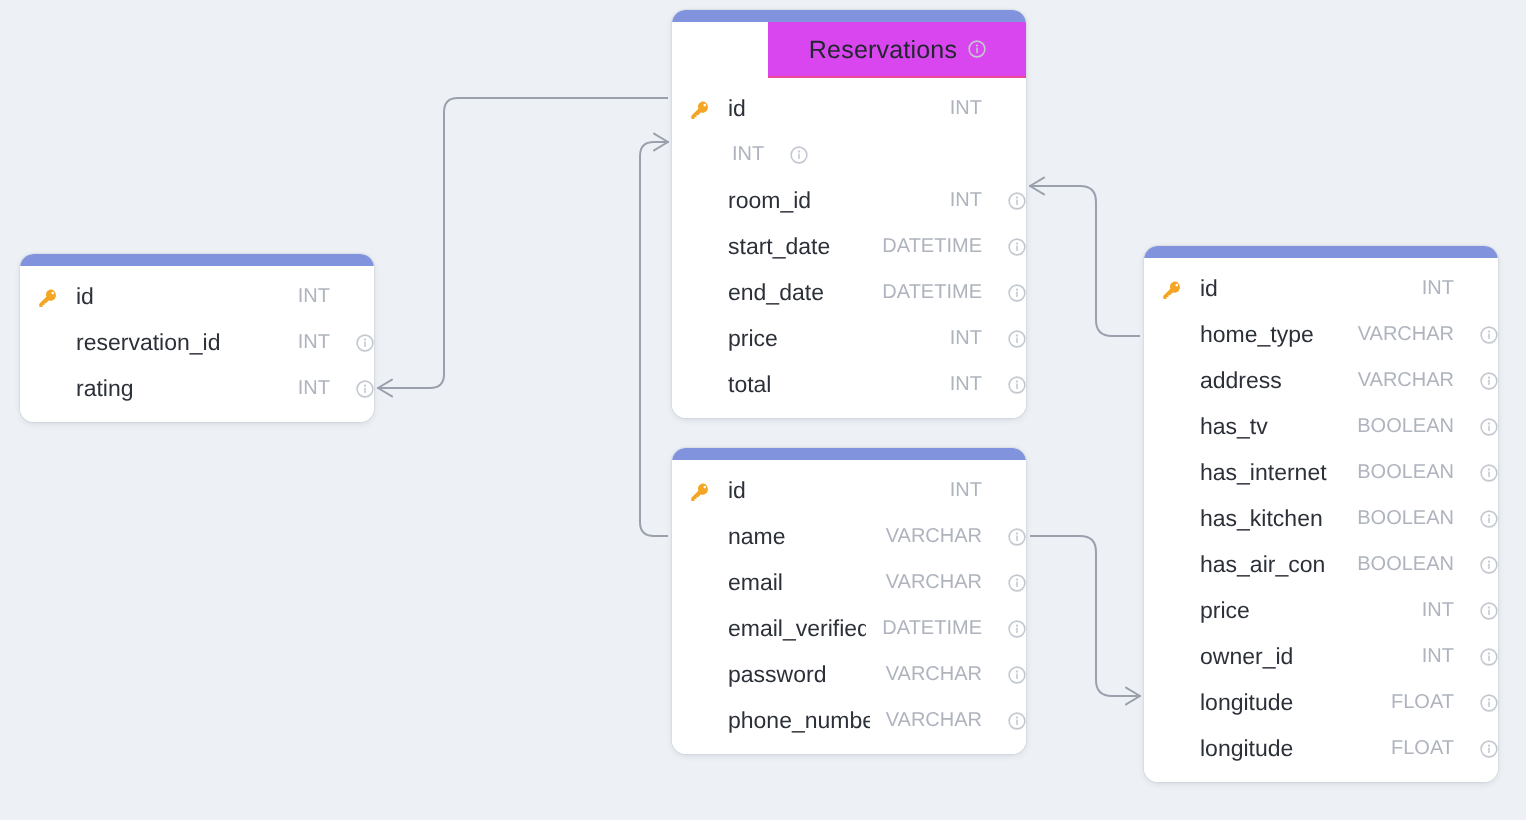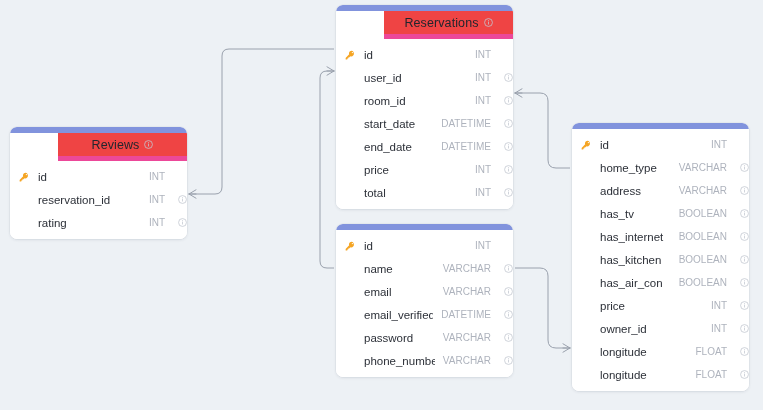--- a/index.html
+++ b/index.html
@@ -39,27 +39,27 @@
     overflow: hidden;
     box-sizing: border-box;
   }
   .accent-bar {
     height: 6px;
     width: 100%;
     background: #8193dd;
     border-radius: 7px 7px 0 0;
   }
   .table-header {
-    background: #ef4444;
+    background: #d946ef;
     height: 28px;
     display: flex;
     align-items: center;
     justify-content: center;
     gap: 5px;
-    border-bottom: 5px solid #ec4899;
+    border-bottom: 1px solid #ec4899;
     box-sizing: border-box;
     margin-left: 48px;
   }
   .table-title {
     font-size: 12.5px;
     color: #22262e;
     font-weight: 400;
     letter-spacing: 0.1px;
     white-space: nowrap;
   }
@@ -174,21 +174,20 @@
                   <path fill="#f5a524" d="M10.6 1.2c-2.3 0-4.2 1.9-4.2 4.2 0 .5.1 1 .3 1.5L1.3 12.3c-.2.2-.3.4-.3.7v1.6c0 .3.2.5.5.5h1.7c.3 0 .5-.2.5-.5v-1h1c.3 0 .5-.2.5-.5v-1h1c.2 0 .3-.1.4-.2l2-2c.5.2 1 .3 1.5.3 2.3 0 4.2-1.9 4.2-4.2S12.9 1.2 10.6 1.2zm1.2 3.9a1 1 0 1 1 0-2.1 1 1 0 0 1 0 2.1z"></path>
                 </svg>
               </span>
             </span>
             <span class="colname">id</span>
             <span class="coltype">INT</span>
             <span class="infoslot"></span>
           </div>
           <div class="row">
             <span class="keyslot"></span>
-            <span class="colname">user_id</span>
             <span class="coltype">INT</span>
             <span class="infoslot">
               <span class="icon-info">
                 <svg viewBox="0 0 16 16" width="9" height="9">
                   <circle cx="8" cy="8" r="7" fill="none" stroke="#c3c8d1" stroke-width="1.4"></circle>
                   <circle cx="8" cy="4.9" r="1" fill="#c3c8d1"></circle>
                   <rect x="7.3" y="6.6" width="1.4" height="5" rx="0.6" fill="#c3c8d1"></rect>
                 </svg>
               </span>
             </span>
@@ -260,30 +259,20 @@
                   <circle cx="8" cy="4.9" r="1" fill="#c3c8d1"></circle>
                   <rect x="7.3" y="6.6" width="1.4" height="5" rx="0.6" fill="#c3c8d1"></rect>
                 </svg>
               </span>
             </span>
           </div>
         </div>
       </div>
       <div class="table-node" style="left: 10px; top: 127px; width: 177px;">
         <div class="accent-bar" style="background: rgb(129, 147, 221);"></div>
-        <div class="table-header">
-          <span class="table-title">Reviews</span>
-          <span class="icon-info">
-            <svg viewBox="0 0 16 16" width="9" height="9">
-              <circle cx="8" cy="8" r="7" fill="none" stroke="#c3c8d1" stroke-width="1.4"></circle>
-              <circle cx="8" cy="4.9" r="1" fill="#c3c8d1"></circle>
-              <rect x="7.3" y="6.6" width="1.4" height="5" rx="0.6" fill="#c3c8d1"></rect>
-            </svg>
-          </span>
-        </div>
         <div class="rows">
           <div class="row">
             <span class="keyslot">
               <span class="icon-key">
                 <svg viewBox="0 0 16 16" width="10" height="10">
                   <path fill="#f5a524" d="M10.6 1.2c-2.3 0-4.2 1.9-4.2 4.2 0 .5.1 1 .3 1.5L1.3 12.3c-.2.2-.3.4-.3.7v1.6c0 .3.2.5.5.5h1.7c.3 0 .5-.2.5-.5v-1h1c.3 0 .5-.2.5-.5v-1h1c.2 0 .3-.1.4-.2l2-2c.5.2 1 .3 1.5.3 2.3 0 4.2-1.9 4.2-4.2S12.9 1.2 10.6 1.2zm1.2 3.9a1 1 0 1 1 0-2.1 1 1 0 0 1 0 2.1z"></path>
                 </svg>
               </span>
             </span>
             <span class="colname">id</span>

